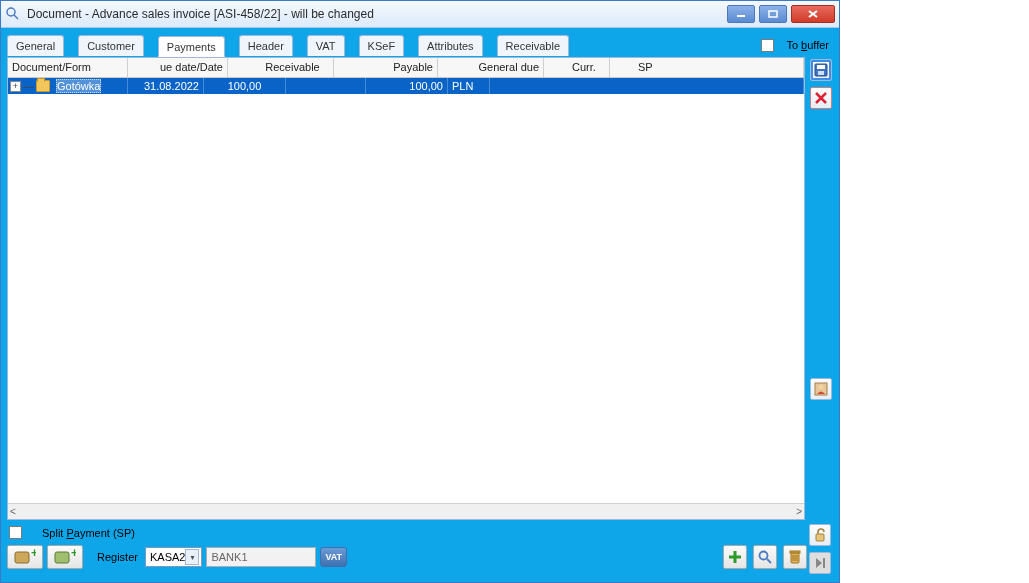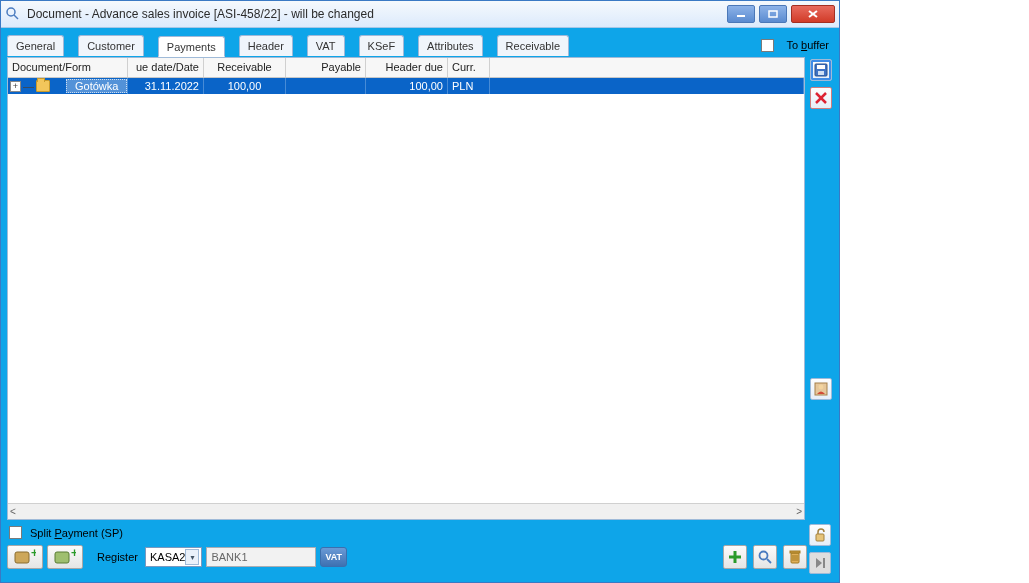--- a/index.html
+++ b/index.html
@@ -113,20 +113,21 @@
     background: #fff;
     min-height: 0;
   }
   .grid-header {
     display: flex;
     height: 20px;
     background: #f7f7f7;
     border-bottom: 1px solid #c8c8c8;
     font-size: 11px;
     color: #222;
+    gap: 24px;
   }
   .grid-header .col {
     border-right: 1px solid #d0d0d0;
     padding: 3px 4px 0 4px;
     overflow: hidden;
     white-space: nowrap;
   }
   .col-doc { width: 120px; }
   .col-date { width: 76px; text-align: right; }
   .col-recv { width: 82px; text-align: center; }
@@ -183,24 +184,24 @@
     position: absolute;
     top: -3px; left: 0;
     width: 6px; height: 3px;
     background: #f2c65b;
     border: 1px solid #c89a2a;
     border-bottom: none;
   }
   .row-label {
     background: rgba(255,255,255,0.3);
     border: 1px dotted rgba(255,255,255,0.7);
-    padding: 0 8px;
+    padding: 0 0;
     height: 14px;
     line-height: 12px;
-    margin-left: 14px;
+    margin-left: 4px;
   }
   .hscroll {
     height: 16px;
     background: #f0f0f0;
     border-top: 1px solid #d0d0d0;
     display: flex;
     align-items: center;
     justify-content: space-between;
     padding: 0 2px;
   }
@@ -225,21 +226,21 @@
     font-size: 13px;
   }
   .tool-btn.highlight { box-shadow: 0 0 0 2px #3e8be6 inset; }
   .spacer-flex { flex: 1; }
   .bottom-area {
     padding-top: 4px;
   }
   .split-row {
     display: flex;
     align-items: flex-end;
-    gap: 8px;
+    gap: 20px;
     padding: 2px 2px 4px 2px;
   }
   .split-row .chk {
     width: 13px; height: 13px;
     border: 1px solid #7a7a7a;
     background: #fff;
   }
   .bottom-toolbar {
     display: flex;
     align-items: center;
@@ -368,33 +369,34 @@
     </div>
 
     <div class="main-flex">
 
       <div class="grid-container">
         <div class="grid-header">
           <div class="col col-doc">Document/Form</div>
           <div class="col col-date">ue date/Date</div>
           <div class="col col-recv">Receivable</div>
           <div class="col col-pay">Payable</div>
-          <div class="col col-amt">Header due</div>
+          <div class="col col-amt">General due</div>
           <div class="col col-curr">Curr.</div>
+          <div class="col col-sp">SP</div>
         </div>
 
         <div class="grid-body">
           <div class="row selected">
             <div class="cell col-doc">
               <div class="tree-btn">+</div>
               <span style="color:#444;">—</span>
               <div class="folder-ico"></div>
               <span class="row-label">Gotówka</span>
             </div>
-            <div class="cell col-date">31.11.2022</div>
+            <div class="cell col-date">31.08.2022</div>
             <div class="cell col-recv">100,00</div>
             <div class="cell col-pay"></div>
             <div class="cell col-amt">100,00</div>
             <div class="cell col-curr">PLN</div>
             <div class="cell col-sp"></div>
           </div>
         </div>
 
         <div class="hscroll">
           <span class="arrow">&lt;</span>

